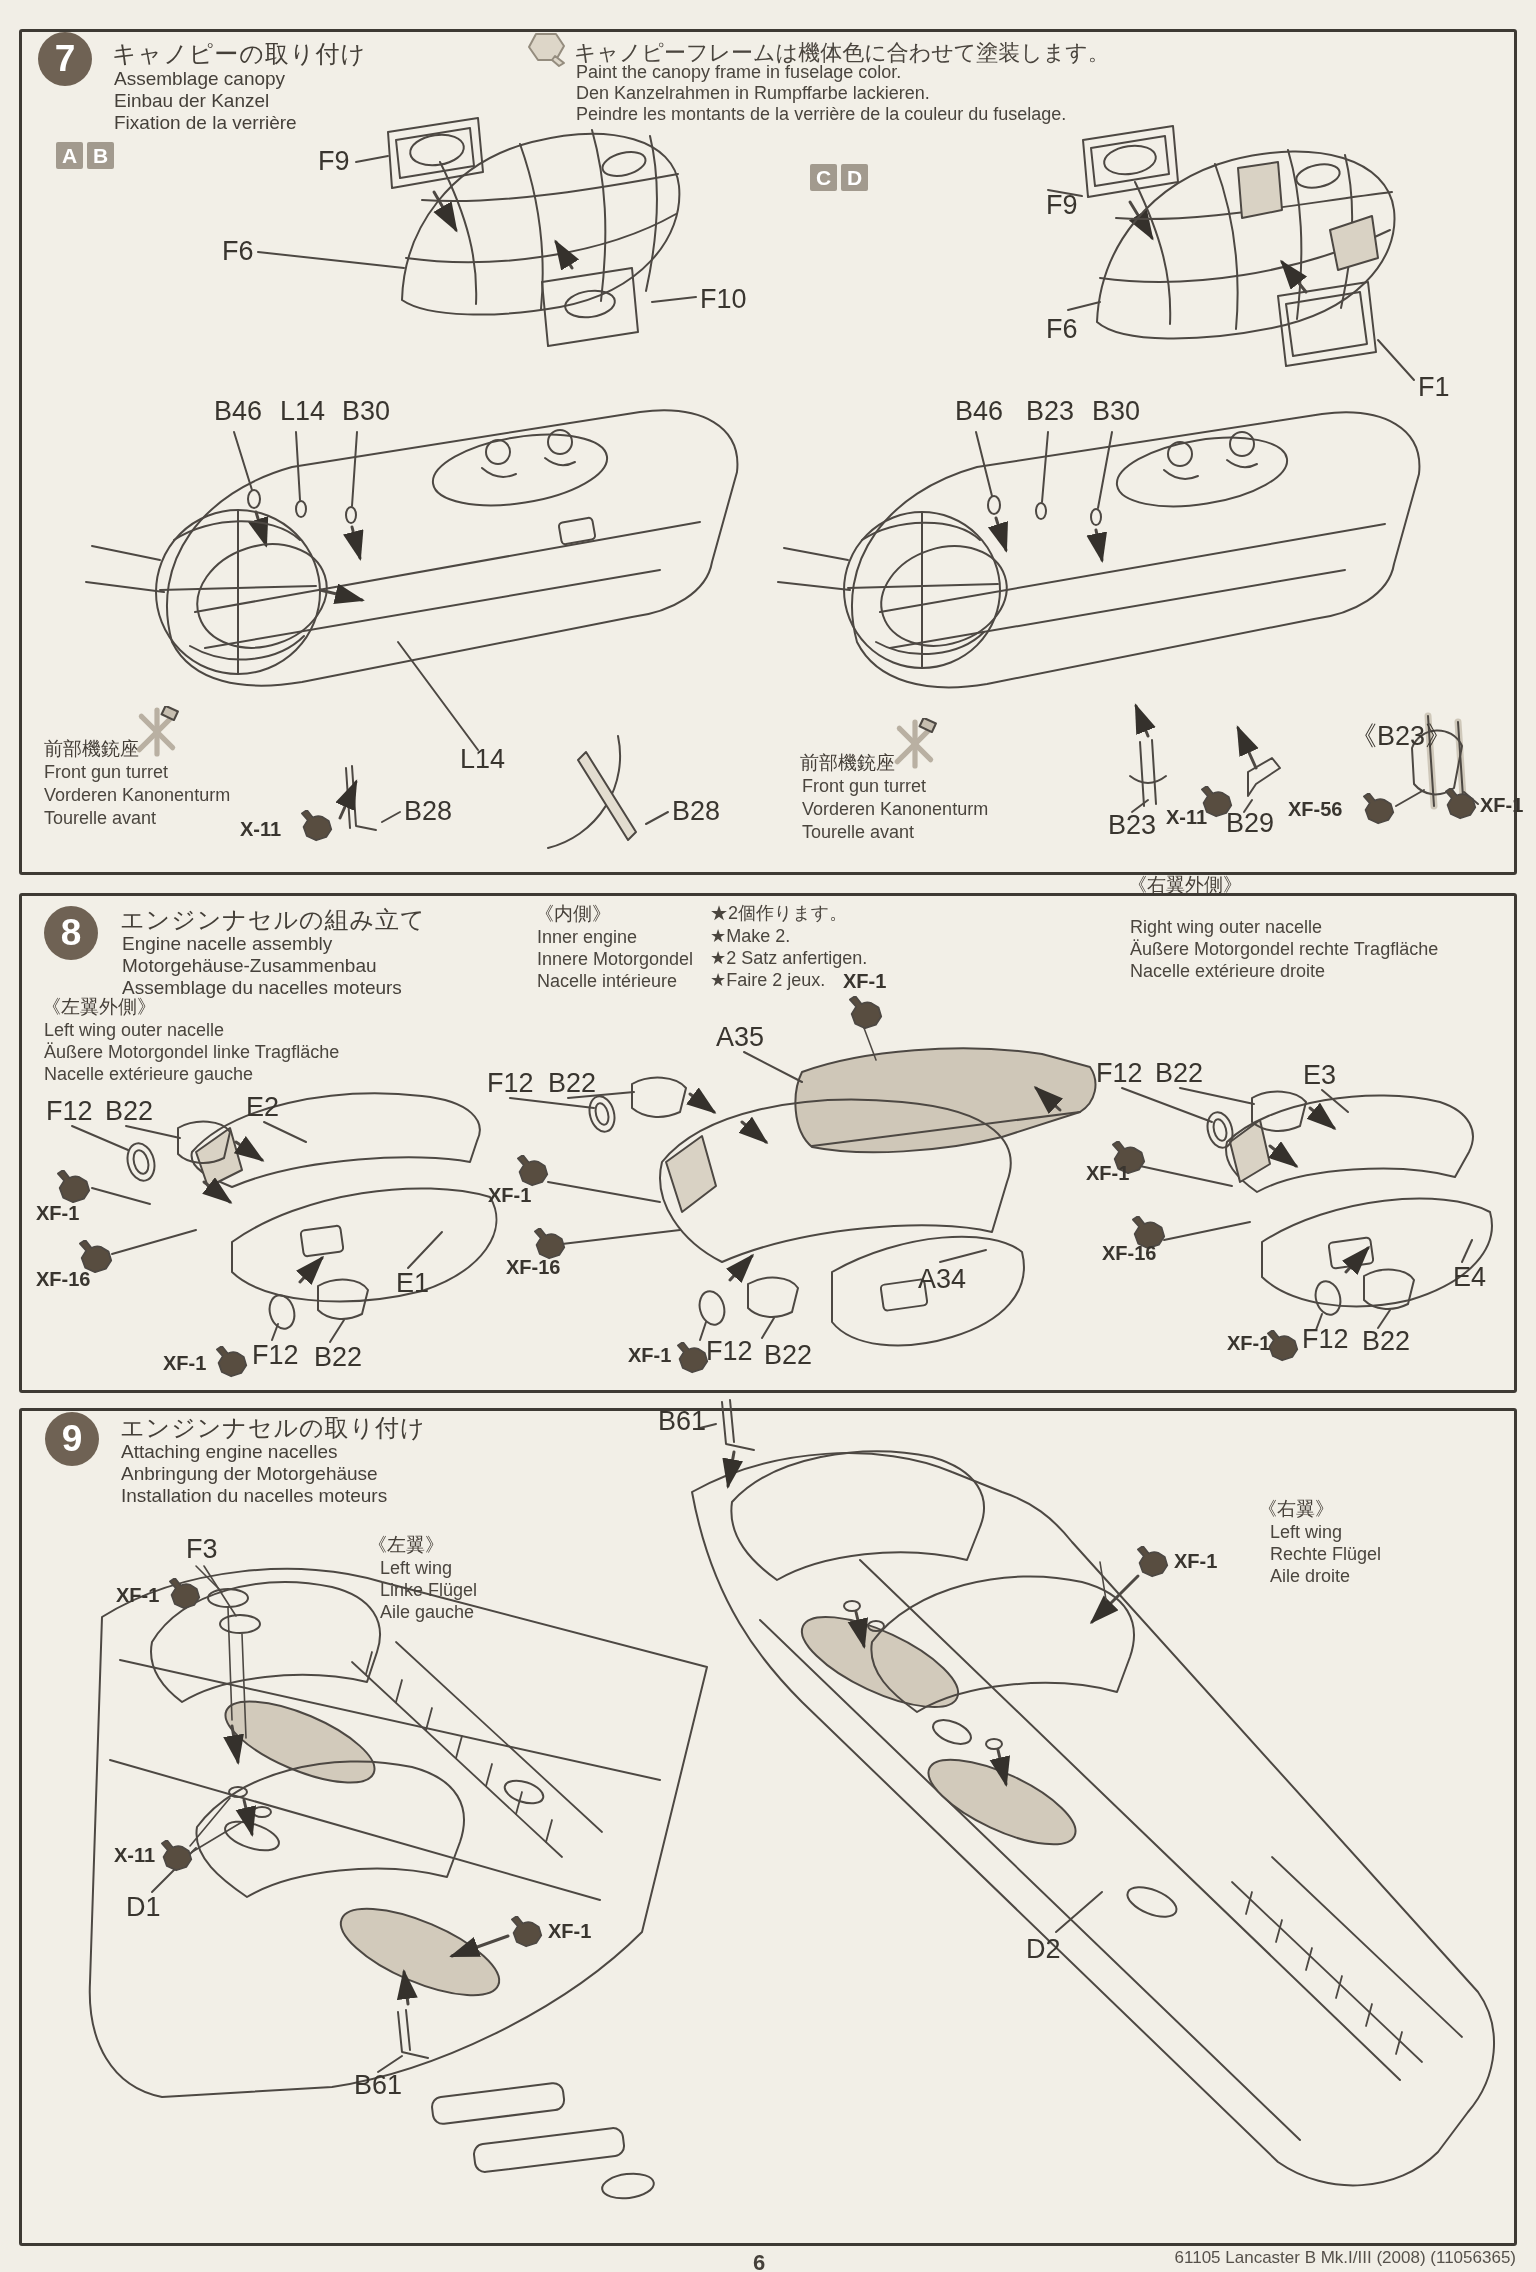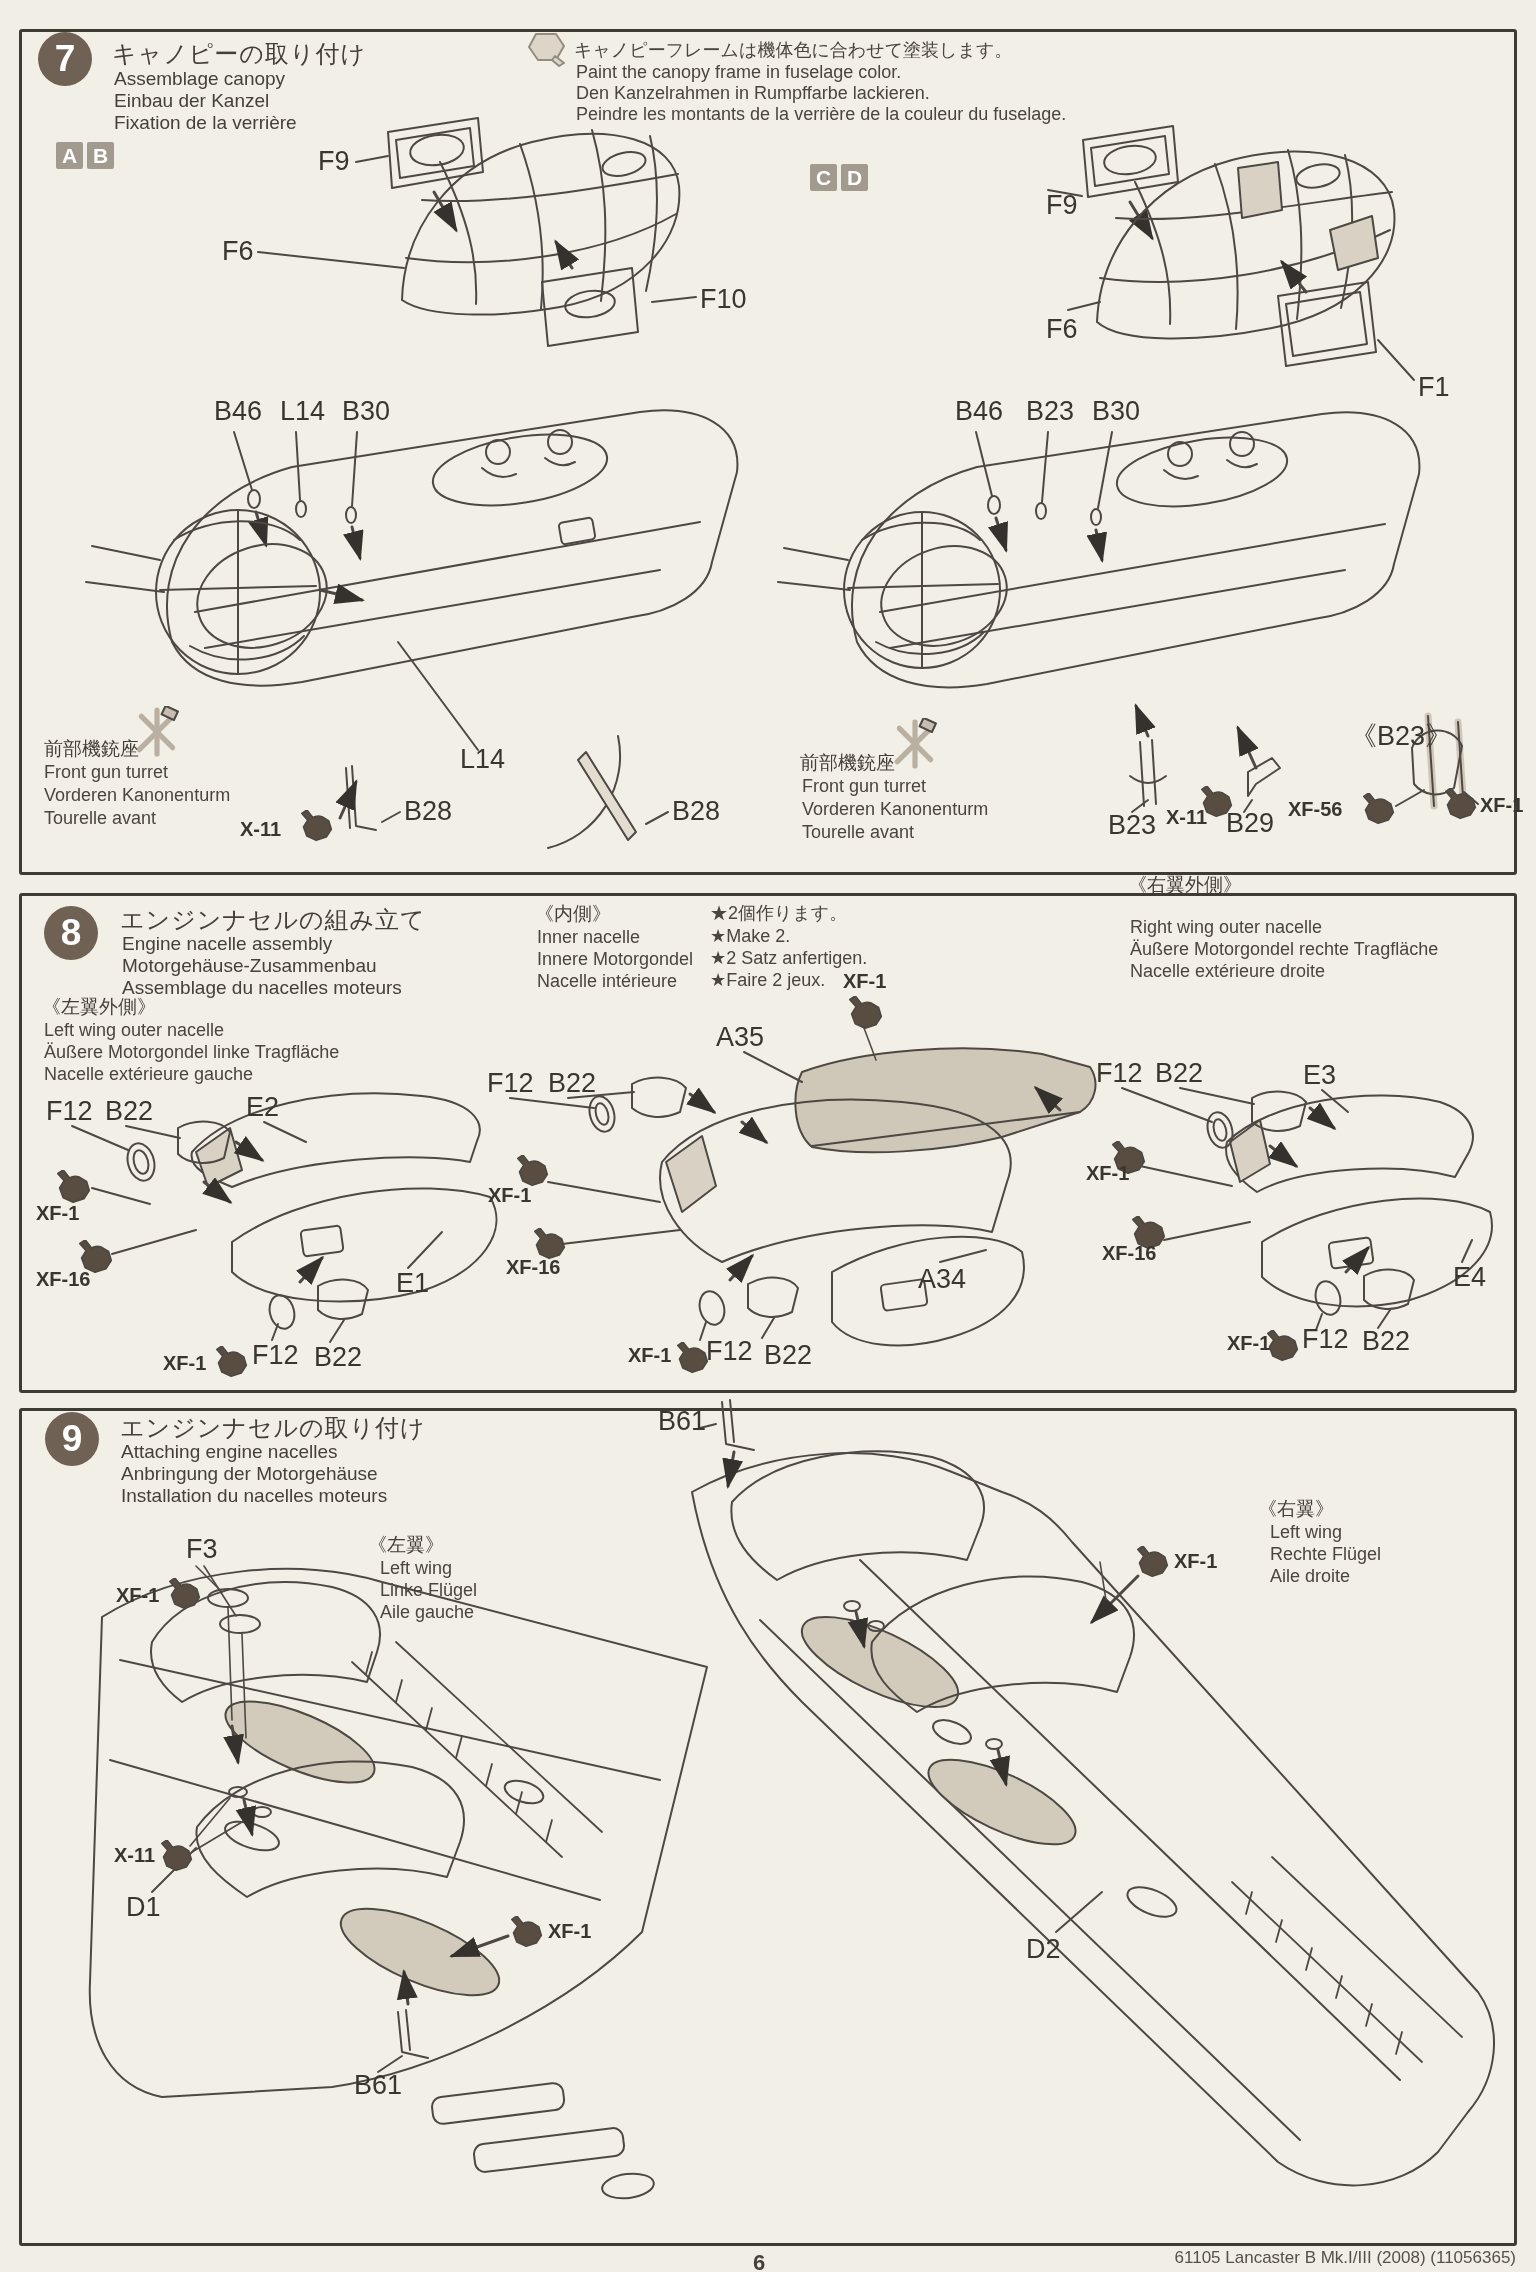--- a/index.html
+++ b/index.html
@@ -5,21 +5,21 @@
   html,body{margin:0;padding:0;background:#d8d4cb;}
   #page{position:relative;width:1536px;height:2272px;background:#f1eee6;overflow:hidden;
         font-family:"Liberation Sans",sans-serif;color:#3c3832;}
   .panel{position:absolute;left:19px;width:1492px;border:3px solid #3e3a34;border-radius:3px;background:#f2efe7;}
   #svgart{position:absolute;left:0;top:0;z-index:1;pointer-events:none;}
   .abs{position:absolute;z-index:2;white-space:nowrap;}
   .step-circle{position:absolute;z-index:2;width:54px;height:54px;border-radius:50%;background:#6f6254;
         color:#fff;font-size:37px;font-weight:bold;display:flex;align-items:center;justify-content:center;}
   .h-jp{font-size:24px;color:#443f38;letter-spacing:1px;}
   .h-line{font-size:19px;color:#45403a;}
-  .n-jp{font-size:18px;color:#4a453e;}
+  .n-jp{font-size:22px;color:#4a453e;}
   .n-line{font-size:18px;color:#4a453e;}
   .p27{font-size:27px;font-weight:500;color:#39352f;}
   .p20{font-size:20px;font-weight:600;color:#39352f;}
   .jnote{font-size:19px;color:#453f38;}
   .badge{position:absolute;z-index:2;width:27px;height:27px;background:#a29a8e;color:#fff;font-weight:bold;
         font-size:21px;display:flex;align-items:center;justify-content:center;border-radius:2px;}
   .footer{font-size:17px;color:#55504a;}
   .pagenum{font-size:22px;font-weight:bold;color:#45403a;}
 </style>
 </head>
@@ -438,21 +438,21 @@
   <span class="abs h-line" style="left:122px;top:933px">Engine nacelle assembly</span>
   <span class="abs h-line" style="left:122px;top:955px">Motorgehäuse-Zusammenbau</span>
   <span class="abs h-line" style="left:122px;top:977px">Assemblage du nacelles moteurs</span>
 
   <span class="abs jnote" style="left:42px;top:994px">《左翼外側》</span>
   <span class="abs n-line" style="left:44px;top:1020px">Left wing outer nacelle</span>
   <span class="abs n-line" style="left:44px;top:1042px">Äußere Motorgondel linke Tragfläche</span>
   <span class="abs n-line" style="left:44px;top:1064px">Nacelle extérieure gauche</span>
 
   <span class="abs jnote" style="left:535px;top:901px">《内側》</span>
-  <span class="abs n-line" style="left:537px;top:927px">Inner nacelle</span>
+  <span class="abs n-line" style="left:537px;top:927px">Inner engine</span>
   <span class="abs n-line" style="left:537px;top:949px">Innere Motorgondel</span>
   <span class="abs n-line" style="left:537px;top:971px">Nacelle intérieure</span>
 
   <span class="abs n-line" style="left:710px;top:901px">★2個作ります。</span>
   <span class="abs n-line" style="left:710px;top:925px">★Make 2.</span>
   <span class="abs n-line" style="left:710px;top:947px">★2 Satz anfertigen.</span>
   <span class="abs n-line" style="left:710px;top:969px">★Faire 2 jeux.</span>
 
   <span class="abs jnote" style="left:1128px;top:872px">《右翼外側》</span>
   <span class="abs n-line" style="left:1130px;top:917px">Right wing outer nacelle</span>

